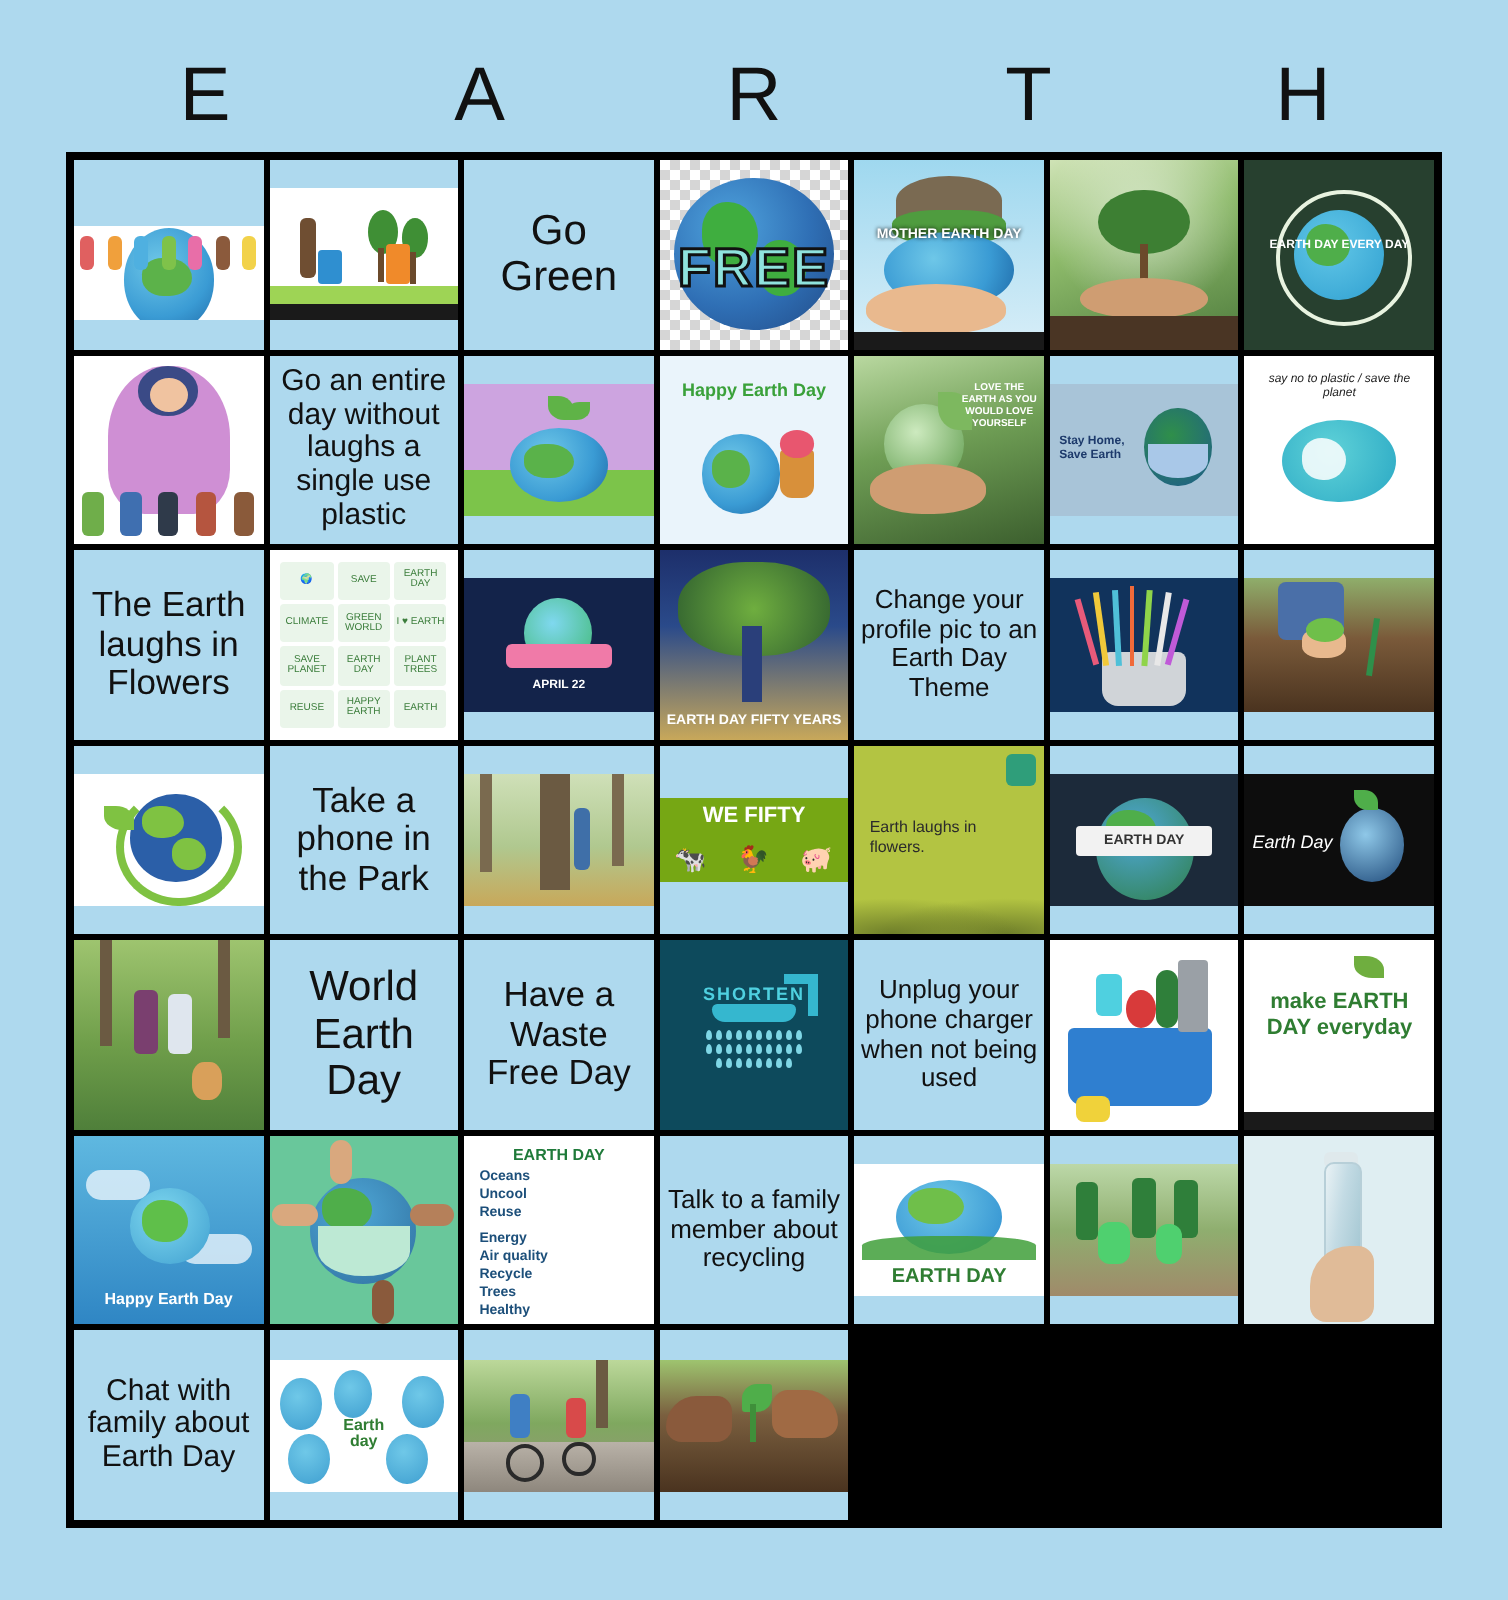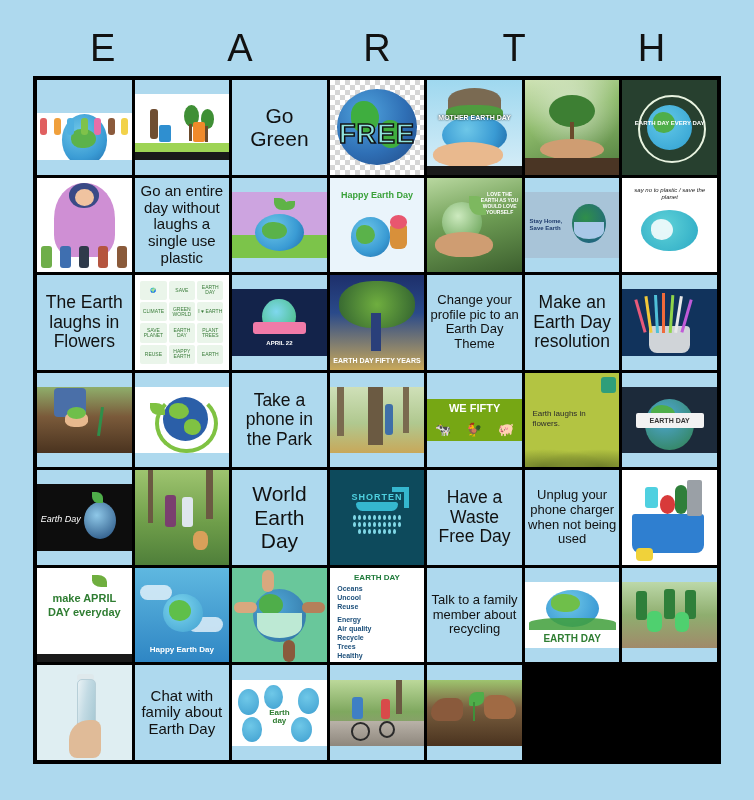--- a/index.html
+++ b/index.html
@@ -466,23 +466,20 @@
         <div class="label" style="left:2%;right:2%;bottom:6%;font-size:7px;color:#fff;font-weight:700;white-space:normal">EARTH DAY FIFTY YEARS</div>
       </div>
           </div>
         </div>
     </div>
 
     <div class="cell">
       <div class="cell-text t-sm">Change your profile pic to an Earth Day Theme</div>
     </div>
 
-    <div class="cell">
-      <div class="cell-text t-lg">Make an Earth Day resolution</div>
-    </div>
 
     <div class="cell">
       <div class="pic">
           <div class="pic-inner pic-wide">
             <div class="art">
         <div class="navy-bg"></div>
         <div style="position:absolute;left:28%;top:56%;width:44%;height:40%;background:#e6e6e6;border-radius:4px 4px 8px 8px;opacity:.9"></div>
         <div style="position:absolute;left:18%;top:14%;width:3%;height:52%;background:#e85a7a;transform:rotate(-16deg)"></div>
         <div style="position:absolute;left:26%;top:10%;width:3%;height:56%;background:#f0c93a;transform:rotate(-8deg)"></div>
         <div style="position:absolute;left:34%;top:8%;width:3%;height:58%;background:#4fc0d8;transform:rotate(-3deg)"></div>
@@ -613,20 +610,24 @@
       </div>
           </div>
         </div>
     </div>
 
     <div class="cell">
       <div class="cell-text t-xl">World Earth Day</div>
     </div>
 
     <div class="cell">
+      <div class="cell-text t-lg">Have a Waste Free Day</div>
+    </div>
+
+    <div class="cell">
       <div class="pic">
           <div class="pic-inner pic-tall">
             <div class="art">
         <div class="teal-bg"></div>
         <div class="shower-arm"></div>
         <div class="shower-pipe"></div>
         <div class="shower-head"></div>
         <div class="label" style="left:0;right:0;top:24%;font-size:9px;color:#4fd0e0;font-weight:700;letter-spacing:1px">SHORTEN</div>
         <div class="drops">
           <div class="drop"></div>
@@ -657,24 +658,20 @@
                 <div class="drop"></div>
                 <div class="drop"></div>
                 <div class="drop"></div>
         </div>
       </div>
           </div>
         </div>
     </div>
 
     <div class="cell">
-      <div class="cell-text t-lg">Have a Waste Free Day</div>
-    </div>
-
-    <div class="cell">
       <div class="cell-text t-sm">Unplug your phone charger when not being used</div>
     </div>
 
     <div class="cell">
       <div class="pic">
           <div class="pic-inner pic-tall">
             <div class="art">
         <div class="white-bg"></div>
         <div style="position:absolute;left:10%;top:46%;width:76%;height:42%;background:#2f7fd0;border-radius:3px 3px 8px 8px"></div>
         <div style="position:absolute;left:24%;top:18%;width:14%;height:22%;background:#4fd0e0;border-radius:3px"></div>
@@ -686,21 +683,21 @@
           </div>
         </div>
     </div>
 
     <div class="cell">
       <div class="pic">
           <div class="pic-inner pic-tall">
             <div class="art">
         <div class="white-bg"></div>
         <div class="leafblob" style="left:58%;top:8%;width:16%;height:12%;background:#6fae3f"></div>
-        <div class="label green-script" style="left:4%;right:4%;top:26%;font-size:11px;white-space:normal;line-height:1.2">make APRIL DAY everyday</div>
+        <div class="label green-script" style="left:4%;right:4%;top:26%;font-size:11px;white-space:normal;line-height:1.2">make EARTH DAY everyday</div>
         <div class="footer-bar" style="height:9%"></div>
       </div>
           </div>
         </div>
     </div>
 
     <div class="cell">
       <div class="pic">
           <div class="pic-inner pic-tall">
             <div class="art">

